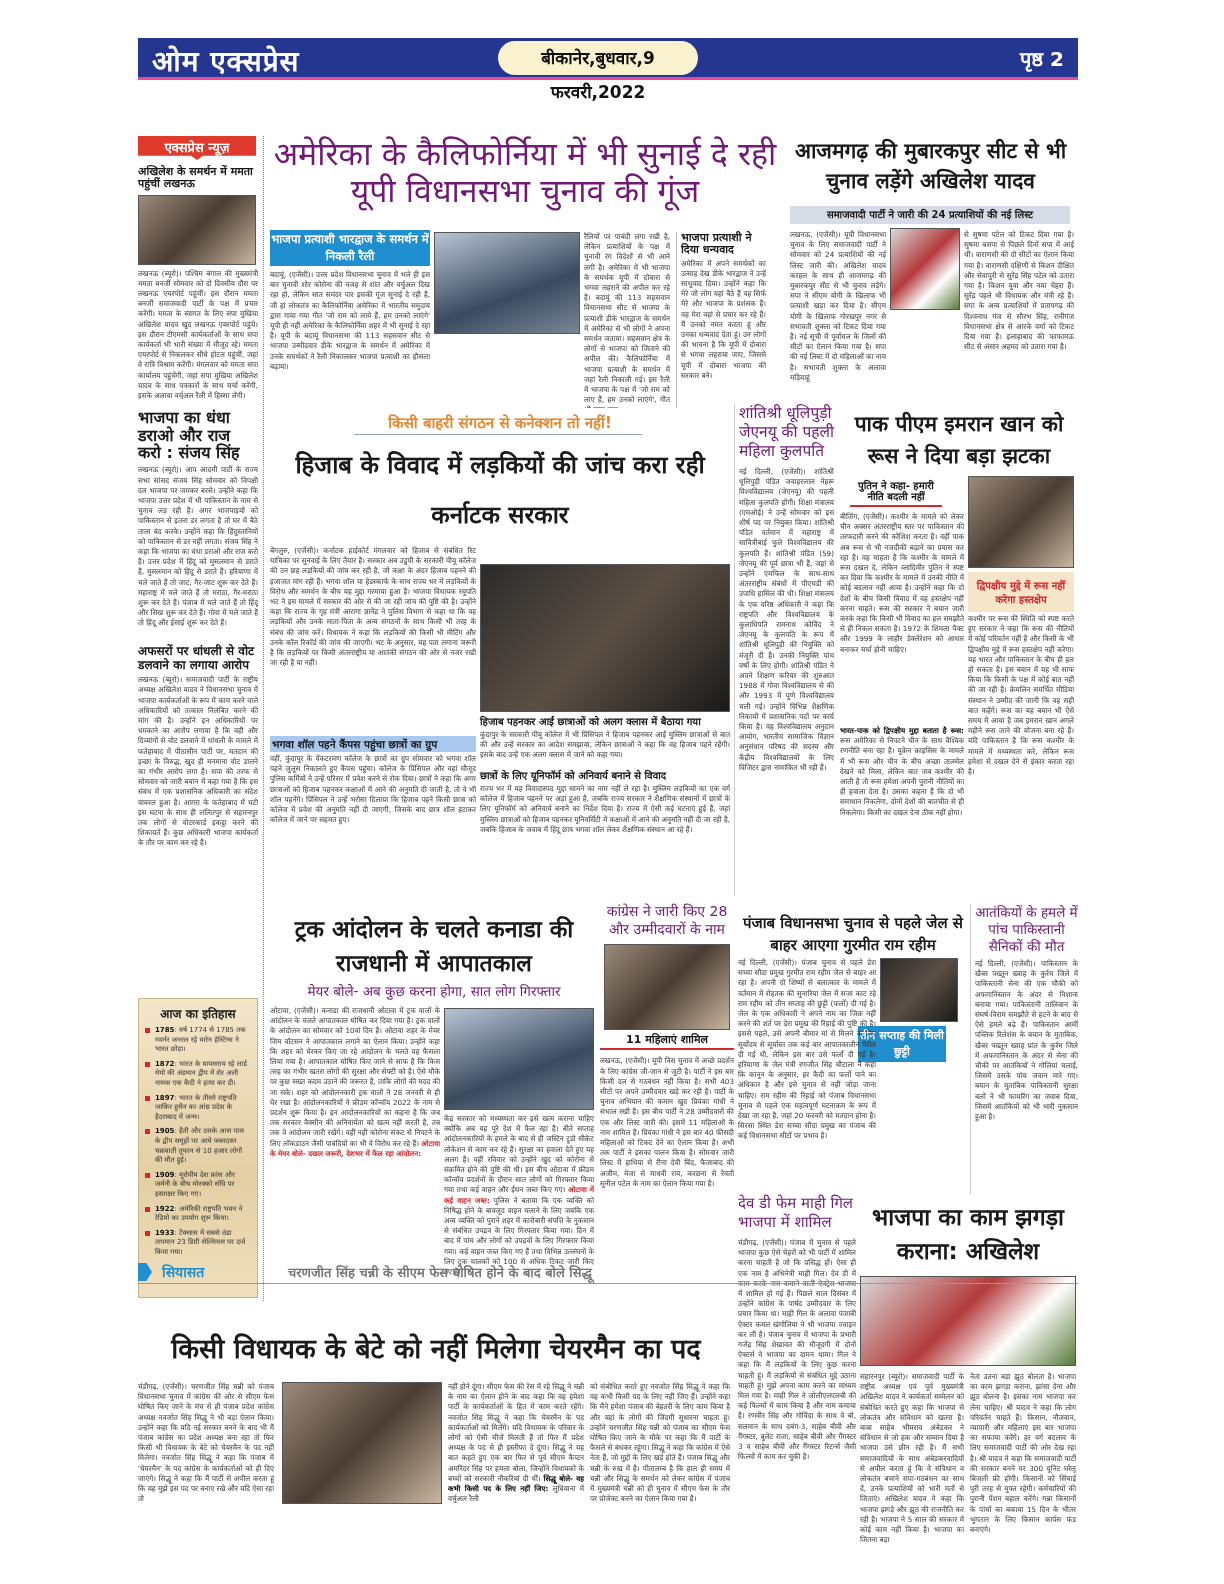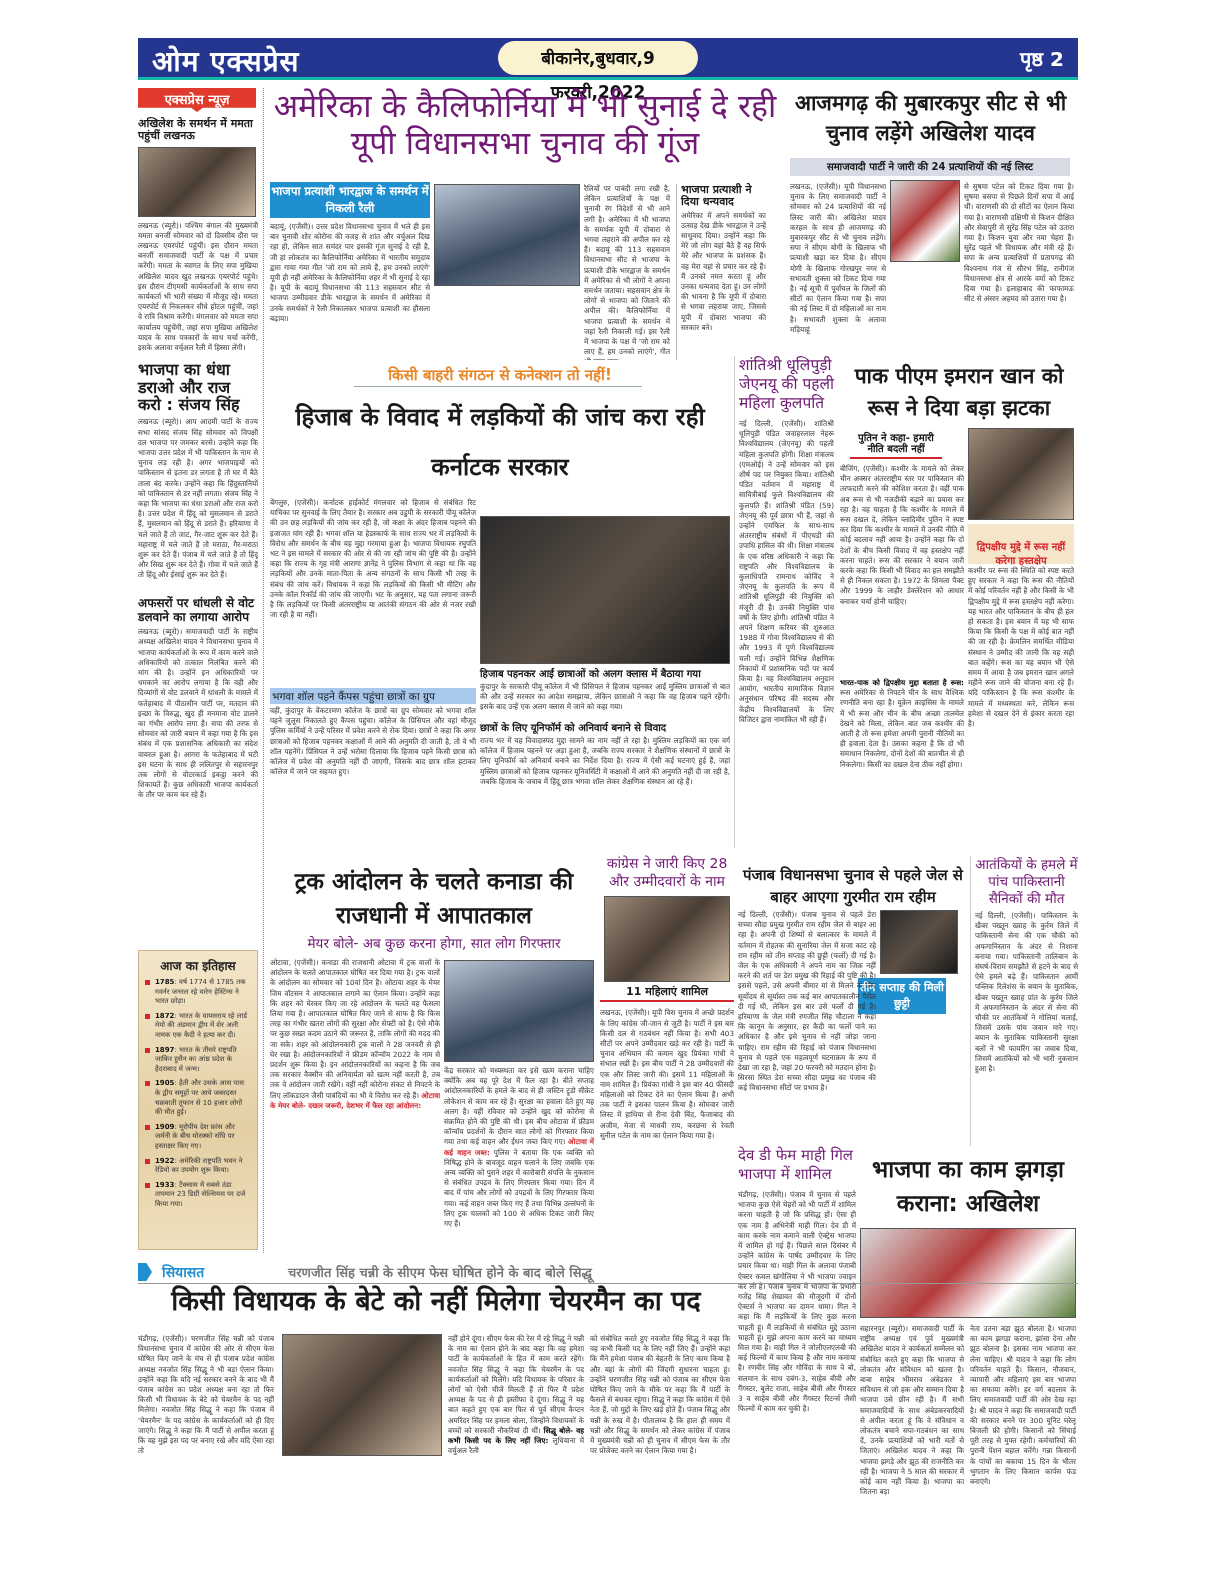--- a/index.html
+++ b/index.html
@@ -1,42 +1,42 @@
 <!DOCTYPE html>
 <html><head>
 <meta charset="utf-8">
 <style>
   * { box-sizing: border-box; margin: 0; padding: 0; }
   html, body { width: 1224px; height: 1584px; background: #ffffff; overflow: hidden; }
   body { font-family: "DejaVu Sans", sans-serif; color: #1a1a1a; position: relative; }
   .page { position: absolute; left: 138px; top: 38px; width: 940px; height: 1530px; }
-  .abs { position: absolute; }
+  .abs { position: absolute; margin-top: 48px; }
 
   
-  .masthead { position: absolute; left: 0; top: 0; width: 940px; height: 42px; background: #24368f; border-bottom: 3px solid #14b8a6; }
+  .masthead { position: absolute; left: 0; top: 0; width: 940px; height: 42px; background: #24368f; border-bottom: 3px solid #ec4899; }
   .mast-title { position: absolute; left: 14px; top: 3px; font-size: 28px; font-weight: bold; color: #fff; letter-spacing: 1px; }
   .mast-date { position: absolute; left: 360px; top: 3px; width: 200px; height: 34px; background: #fbf3cf; border-radius: 18px; text-align: center; line-height: 34px; font-weight: bold; font-size: 17px; color: #111; }
   .mast-page { position: absolute; right: 14px; top: 7px; font-weight: bold; font-size: 20px; color: #fff; }
 
   .text-block { font-size: 7.2px; line-height: 10.2px; color: #333; text-align: justify; overflow: hidden; }
   .text-block .lead { font-weight: bold; color: #000; }
   .dotted-r { border-right: 1px dotted #888; }
 
   .hl-xl { font-weight: bold; color: #1a1a1a; line-height: 1.12; }
   .hl-thin { color: #701a75; line-height: 1.15; }
   .photo { background: linear-gradient(135deg,#6d6d6d,#2f2f2f 55%,#8a8a8a); border: 1px solid #555; }
   .photo.warm { background: linear-gradient(135deg,#9c8b7a,#4a3d33 50%,#c8b6a0); }
   .photo.blue { background: linear-gradient(160deg,#b8c4d4,#3a4a5f 60%,#7a8696); }
   .photo.red { background: linear-gradient(135deg,#d9d9d9,#b33b3b 45%,#ffffff 70%,#5a7b3b); }
   .photo.dark { background: linear-gradient(135deg,#2b2b2b,#5b4f45 50%,#1a1a1a); }
 
   .box-blue { background: #1f8fd0; color: #fff; font-weight: bold; text-align: center; }
   .box-red-tag { background: #e03a2d; color: #fff; font-weight: bold; text-align: center; }
   .sub-grey { background: #d7dbe6; color: #1a1a1a; font-weight: bold; text-align: center; }
-  .sub-blue-hl { background: #a9c8ee; font-weight: normal; color: #1a1a1a; }
+  .sub-blue-hl { background: #a9c8ee; font-weight: bold; color: #1a1a1a; }
   .orange { color: #e8872a; font-weight: bold; }
   .rule { border-top: 1px solid #9aa; }
 
   .history { background: linear-gradient(180deg,#f3e6c9,#e4cfa4 60%,#efdfbd); border: 1px solid #c8b48a; padding: 6px 6px; }
   .history h3 { font-size: 12px; font-weight: bold; color: #222; text-align: center; margin-bottom: 4px; }
   .history li { list-style: none; font-size: 7px; line-height: 9.6px; color: #333; margin-bottom: 5px; padding-left: 10px; position: relative; }
   .history li::before { content: ""; position: absolute; left: 0; top: 2px; width: 5px; height: 5px; background: #d4262c; }
   .history li b { color: #111; }
 
   .siyasat-bar { position: absolute; left: 0; top: 1222px; width: 940px; height: 24px; border-bottom: 1px solid #999; }
@@ -116,21 +116,21 @@
     <div class="text-block" style="height:420px;margin-top:6px;">नई दिल्ली, (एजेंसी)। शांतिश्री धूलिपुड़ी पंडित जवाहरलाल नेहरू विश्वविद्यालय (जेएनयू) की पहली महिला कुलपति होंगी। शिक्षा मंत्रालय (एमओई) ने उन्हें सोमवार को इस शीर्ष पद पर नियुक्त किया। शांतिश्री पंडित वर्तमान में महाराष्ट्र में सावित्रीबाई फुले विश्वविद्यालय की कुलपति हैं। शांतिश्री पंडित (59) जेएनयू की पूर्व छात्रा भी हैं, जहां से उन्होंने एमफिल के साथ-साथ अंतरराष्ट्रीय संबंधों में पीएचडी की उपाधि हासिल की थी। शिक्षा मंत्रालय के एक वरिष्ठ अधिकारी ने कहा कि राष्ट्रपति और विश्वविद्यालय के कुलाधिपति रामनाथ कोविंद ने जेएनयू के कुलपति के रूप में शांतिश्री धूलिपुड़ी की नियुक्ति को मंजूरी दी है। उनकी नियुक्ति पांच वर्षों के लिए होगी। शांतिश्री पंडित ने अपने शिक्षण करियर की शुरुआत 1988 में गोवा विश्वविद्यालय से की और 1993 में पुणे विश्वविद्यालय चली गईं। उन्होंने विभिन्न शैक्षणिक निकायों में प्रशासनिक पदों पर कार्य किया है। वह विश्वविद्यालय अनुदान आयोग, भारतीय सामाजिक विज्ञान अनुसंधान परिषद की सदस्य और केंद्रीय विश्वविद्यालयों के लिए विजिटर द्वारा नामांकित भी रही हैं।</div>
   </div>
 
   <div class="hl-xl abs" style="left:702px;top:322px;width:238px;font-size:21px;text-align:center;line-height:32px;">पाक पीएम इमरान खान को रूस ने दिया बड़ा झटका</div>
   <div class="hl-xl abs" style="left:712px;top:394px;width:92px;font-size:10px;text-align:center;border-bottom:2px solid #d4262c;padding-bottom:3px;">पुतिन ने कहा- हमारी नीति बदली नहीं</div>
   <div class="photo warm abs" style="left:830px;top:390px;width:106px;height:92px;"></div>
   <div class="text-block abs" style="left:702px;top:426px;width:124px;height:212px;">बीजिंग, (एजेंसी)। कश्मीर के मामले को लेकर चीन अक्सर अंतरराष्ट्रीय स्तर पर पाकिस्तान की तरफदारी करने की कोशिश करता है। वहीं पाक अब रूस से भी नजदीकी बढ़ाने का प्रयास कर रहा है। वह चाहता है कि कश्मीर के मामले में रूस दखल दे, लेकिन व्लादिमीर पुतिन ने स्पष्ट कर दिया कि कश्मीर के मामले में उनकी नीति में कोई बदलाव नहीं आया है। उन्होंने कहा कि दो देशों के बीच किसी विवाद में वह हस्तक्षेप नहीं करना चाहते। रूस की सरकार ने बयान जारी करके कहा कि किसी भी विवाद का हल समझौते से ही निकल सकता है। 1972 के शिमला पैक्ट और 1999 के लाहौर डेक्लेरेशन को आधार बनाकर चर्चा होनी चाहिए।</div>
   <div class="abs" style="left:702px;top:640px;width:124px;height:170px;">
     <div class="text-block" style="height:170px;"><span class="lead">भारत-पाक को द्विपक्षीय मुद्दा बताता है रूस:</span> <span>रूस अमेरिका से निपटने चीन के साथ वैश्विक रणनीति बना रहा है। यूक्रेन क्राइसिस के मामले में भी रूस और चीन के बीच अच्छा तालमेल देखने को मिला, लेकिन बात जब कश्मीर की आती है तो रूस हमेशा अपनी पुरानी नीतियों का ही हवाला देता है। उसका कहना है कि दो भी समाधान निकलेगा, दोनों देशों की बातचीत से ही निकलेगा। किसी का दखल देना ठीक नहीं होगा।</span></div>
   </div>
-  <div class="abs" style="left:830px;top:486px;width:106px;height:40px;background:#f6e6c9;color:#d4262c;font-weight:bold;font-size:10px;text-align:center;line-height:14px;padding-top:16px;">द्विपक्षीय मुद्दे में रूस नहीं करेगा हस्तक्षेप</div>
+  <div class="abs" style="left:830px;top:486px;width:106px;height:40px;background:#f6e6c9;color:#d4262c;font-weight:bold;font-size:10px;text-align:center;line-height:14px;padding-top:7px;">द्विपक्षीय मुद्दे में रूस नहीं करेगा हस्तक्षेप</div>
   <div class="text-block abs" style="left:830px;top:528px;width:106px;height:280px;">कश्मीर पर रूस की स्थिति को स्पष्ट करते हुए सरकार ने कहा कि रूस की नीतियों में कोई परिवर्तन नहीं है और किसी के भी द्विपक्षीय मुद्दे में रूस हस्तक्षेप नहीं करेगा। यह भारत और पाकिस्तान के बीच ही हल हो सकता है। इस बयान में यह भी साफ किया कि किसी के पक्ष में कोई बात नहीं की जा रही है। क्रेमलिन समर्थित मीडिया संस्थान ने उम्मीद की जानी कि वह सही बात कहेंगे। रूस का यह बयान भी ऐसे समय में आया है जब इमरान खान अगले महीने रूस जाने की योजना बना रहे हैं। यदि पाकिस्तान है कि रूस कश्मीर के मामले में मध्यस्थता करे, लेकिन रूस हमेशा से दखल देने से इंकार करता रहा है।</div>
 
   <div class="hl-xl abs" style="left:132px;top:826px;width:328px;font-size:23px;text-align:center;line-height:34px;">ट्रक आंदोलन के चलते कनाडा की राजधानी में आपातकाल</div>
   <div class="hl-thin abs" style="left:132px;top:898px;width:328px;font-size:13.5px;text-align:center;">मेयर बोले- अब कुछ करना होगा, सात लोग गिरफ्तार</div>
   <div class="text-block abs" style="left:132px;top:920px;width:170px;height:298px;"><span>ओटावा, (एजेंसी)। कनाडा की राजधानी ओटावा में ट्रक वालों के आंदोलन के चलते आपातकाल घोषित कर दिया गया है। ट्रक वालों के आंदोलन का सोमवार को 10वां दिन है। ओटावा शहर के मेयर जिम वॉटसन ने आपातकाल लगाने का ऐलान किया। उन्होंने कहा कि शहर को घेरकर किए जा रहे आंदोलन के चलते यह फैसला लिया गया है। आपातकाल घोषित किए जाने से साफ है कि किस तरह का गंभीर खतरा लोगों की सुरक्षा और सेफ्टी को है। ऐसे मौके पर कुछ सख्त कदम उठाने की जरूरत है, ताकि लोगों की मदद की जा सके। शहर को आंदोलनकारी ट्रक वालों ने 28 जनवरी से ही घेर रखा है। आंदोलनकारियों ने फ्रीडम कॉन्वॉय 2022 के नाम से प्रदर्शन शुरू किया है। इन आंदोलनकारियों का कहना है कि जब तक सरकार वैक्सीन की अनिवार्यता को खत्म नहीं करती है, तब तक वे आंदोलन जारी रखेंगे। वहीं नहीं कोरोना संकट से निपटने के लिए लॉकडाउन जैसी पाबंदियों का भी वे विरोध कर रहे हैं।</span> <span class="lead" style="color:#d4262c;">ओटावा के मेयर बोले- दखल जरूरी, देशभर में फैल रहा आंदोलन:</span></div>
   <div class="photo blue abs" style="left:306px;top:922px;width:150px;height:102px;"></div>
   <div class="text-block abs" style="left:306px;top:1028px;width:150px;height:190px;"><span>केंद्र सरकार को मध्यस्थता कर इसे खत्म कराना चाहिए क्योंकि अब यह पूरे देश में फैल रहा है। बीते सप्ताह आंदोलनकारियों के हमले के बाद से ही जस्टिन ट्रूडो सीक्रेट लोकेशन से काम कर रहे हैं। सुरक्षा का हवाला देते हुए यह अलग है। वहीं रविवार को उन्होंने खुद को कोरोना से संक्रमित होने की पुष्टि की थी। इस बीच ओटावा में फ्रीडम कॉन्वॉय प्रदर्शनों के दौरान सात लोगों को गिरफ्तार किया गया तथा कई वाहन और ईंधन जब्त किए गए।</span> <span class="lead" style="color:#d4262c;">ओटावा में कई वाहन जब्त:</span> <span>पुलिस ने बताया कि एक व्यक्ति को निषिद्ध होने के बावजूद वाहन चलाने के लिए जबकि एक अन्य व्यक्ति को पुराने शहर में कारोबारी संपत्ति के नुकसान से संबंधित उपद्रव के लिए गिरफ्तार किया गया। दिन में बाद में पांच और लोगों को उपद्रवों के लिए गिरफ्तार किया गया। कई वाहन जब्त किए गए हैं तथा विभिन्न उल्लंघनों के लिए ट्रक चालकों को 100 से अधिक टिकट जारी किए गए हैं।</span></div>
 
   <div class="abs" style="left:462px;top:816px;width:134px;height:402px;">
     <div class="hl-thin" style="font-size:14px;line-height:18px;text-align:center;">कांग्रेस ने जारी किए 28 और उम्मीदवारों के नाम</div>

